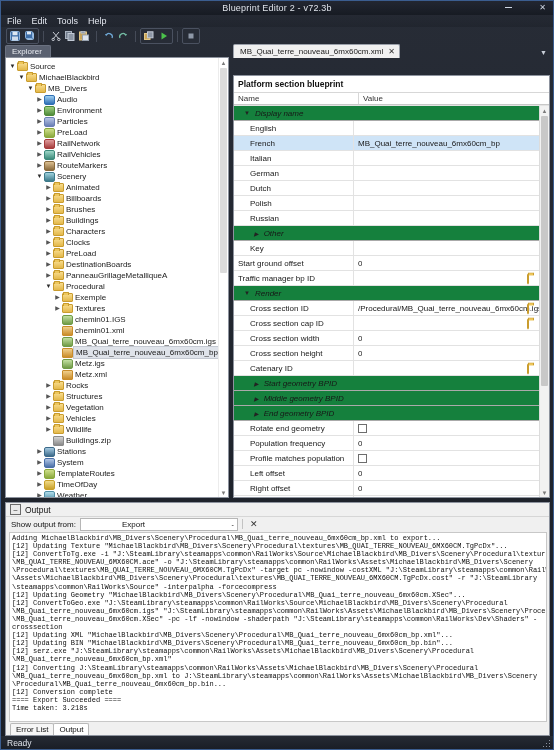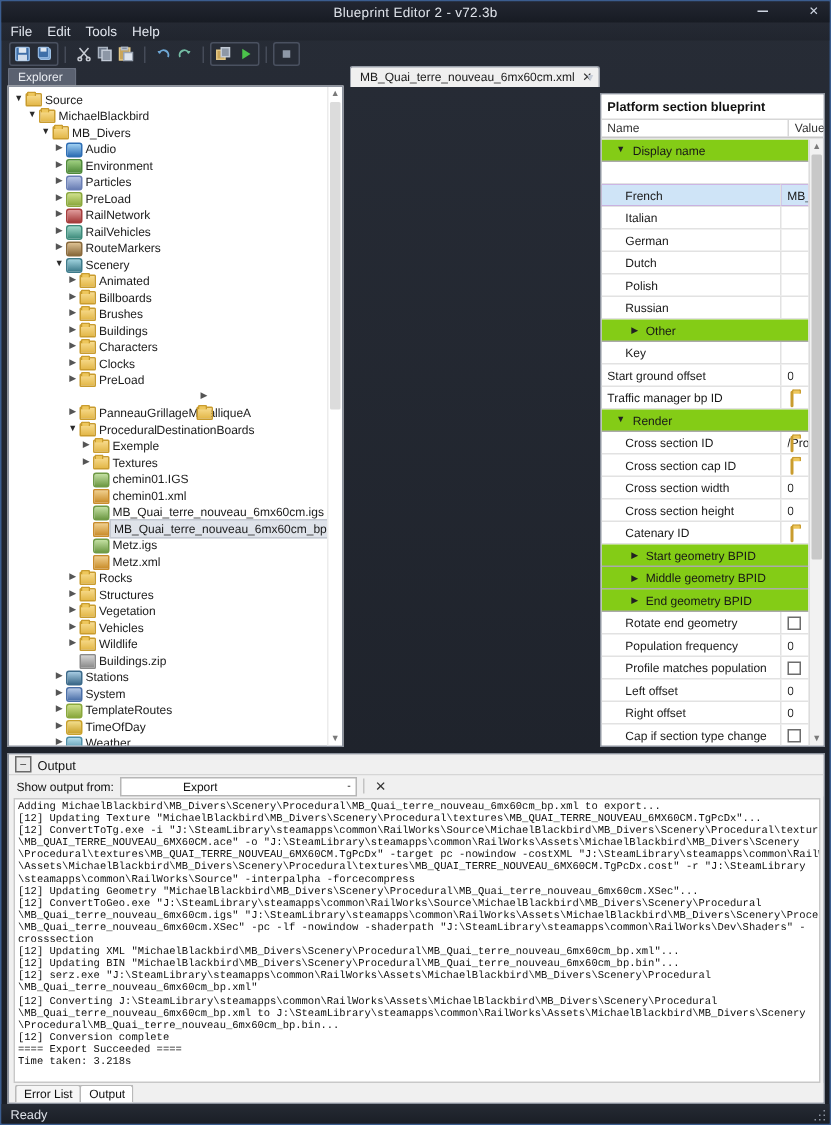--- a/index.html
+++ b/index.html
@@ -105,21 +105,21 @@
     border:1px solid #c99c2e;position:relative;
   }
   .folder:before{
     content:"";position:absolute;top:-2px;left:0px;width:4px;height:2px;
     background:#eec75c;border:1px solid #c99c2e;border-bottom:none;border-radius:1px 1px 0 0;
   }
   .gico{width:9px;height:8px;border-radius:1px;display:block;}
 
   
   .editor{
-    flex:1 1 auto;display:flex;flex-direction:row;min-width:0;min-height:0;
+    flex:1 1 auto;display:flex;flex-direction:column;min-width:0;min-height:0;
   }
   .doc-tabstrip{
     height:13px;display:flex;align-items:flex-end;position:relative;
     background:transparent;
   }
   .doc-tab{
     background:#f0f0f0;color:#1a1a1a;font-size:8px;
     padding:2px 4px 2px 6px;border:1px solid #9aa0aa;border-bottom:none;
     border-radius:2px 2px 0 0;display:flex;align-items:center;gap:5px;
     max-width:240px;
@@ -153,21 +153,21 @@
   }
   .prow .pn{
     width:120px;flex:0 0 120px;padding-left:16px;display:flex;align-items:center;
     border-right:1px solid #e2e2e2;box-sizing:border-box;
   }
   .prow .pn.root{padding-left:4px;}
   .prow .pv{
     flex:1 1 auto;display:flex;align-items:center;padding-left:4px;position:relative;
     min-width:0;overflow:hidden;white-space:nowrap;
   }
-  .prow.group{background:#84cc16;border-bottom:1px solid #aaa;}
+  .prow.group{background:#15803d;border-bottom:1px solid #aaa;font-style:italic;}
   .prow.group .pn{
     width:100%;flex:1 1 auto;border-right:none;padding-left:10px;color:#171717;
   }
   .prow.group.sub .pn{padding-left:20px;}
   .prow.group .tri{margin-right:5px;font-size:6px;color:#222;}
   .prow.sel{background:#a21caf;}
   .prow.sel .pn{background:#cfe4f7;}
   .prow.sel .pv{background:#cfe4f7;}
   .chk{
     width:7px;height:7px;border:1px solid #6d6d6d;background:#fff;display:inline-block;
@@ -480,21 +480,21 @@
               </span>
               <span class="lbl">Clocks</span>
             </div>
             <div class="trow" style="padding-left: 36px;">
               <span class="arrow">▶</span>
               <span class="ico">
                 <span class="folder"></span>
               </span>
               <span class="lbl">PreLoad</span>
             </div>
-            <div class="trow" style="padding-left: 36px; flex-direction: column;">
+            <div class="trow" style="padding-left: 36px;">
               <span class="arrow">▶</span>
               <span class="ico">
                 <span class="folder"></span>
               </span>
               <span class="lbl">DestinationBoards</span>
             </div>
             <div class="trow" style="padding-left: 36px;">
               <span class="arrow">▶</span>
               <span class="ico">
                 <span class="folder"></span>
@@ -666,20 +666,21 @@
         </div>
         <div class="prop-rows">
           <div id="prop-root" style="padding-right:10px;">
               <div class="prow group">
                 <div class="pn">
                   <span class="tri">▼</span>
                   <span>Display name</span>
                 </div>
               </div>
               <div class="prow">
+                <div class="pn">English</div>
                 <div class="pv">
                   <span style="overflow: hidden; white-space: nowrap;"></span>
                 </div>
               </div>
               <div class="prow sel">
                 <div class="pn">French</div>
                 <div class="pv">
                   <span style="overflow: hidden; white-space: nowrap;">MB_Quai_terre_nouveau_6mx60cm_bp</span>
                 </div>
               </div>

